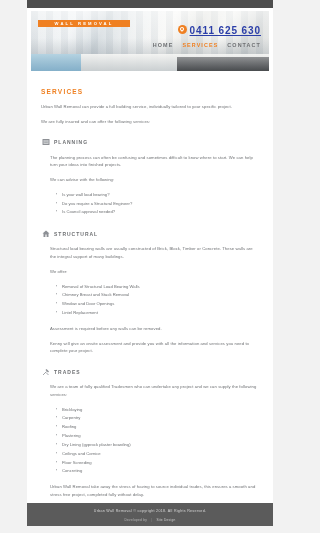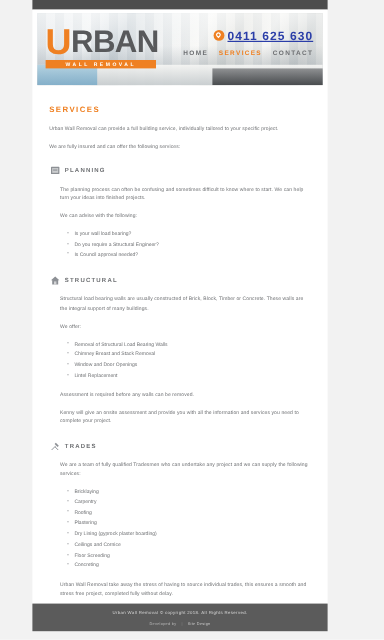--- a/index.html
+++ b/index.html
@@ -271,21 +271,20 @@
 
   <div class="topbar"></div>
 
   <div class="column">
 
     <div class="hero">
       <div class="hero-counter"></div>
       <div class="hero-dark-band"></div>
 
       <div class="logo">
-        <div class="logo-word"><span class="logo-u">U</span><span class="logo-rest">RBAN</span></div>
         <div class="logo-band">
           <span class="logo-band-text">WALL REMOVAL</span>
         </div>
       </div>
 
       <a class="phone" href="#">
         <span class="phone-icon"></span>
         <span>0411 625 630</span>
       </a>
 

